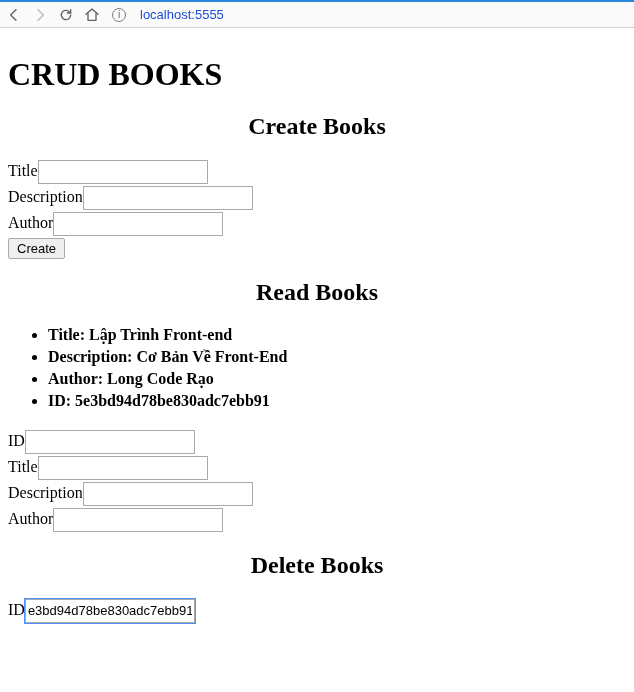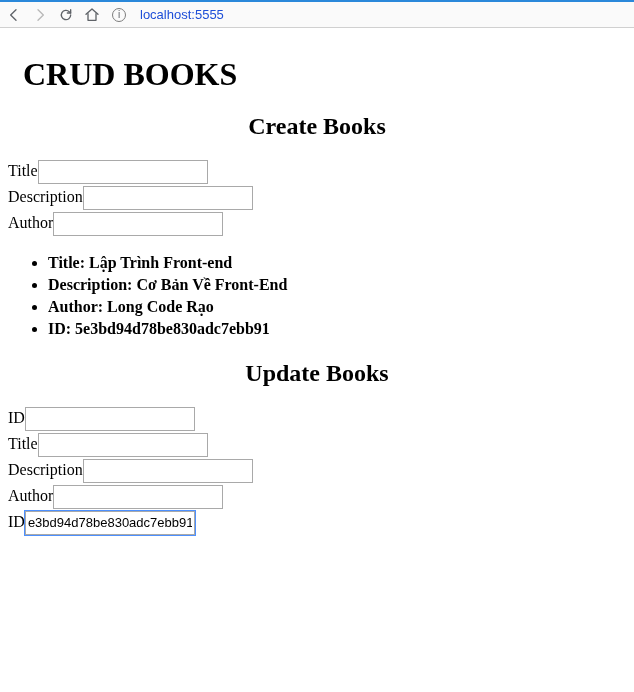--- a/index.html
+++ b/index.html
@@ -47,21 +47,21 @@
       color: #1d4ed8;
       margin-left: 4px;
       cursor: text;
       flex: 1;
     }
     .content {
       padding: 8px 8px 20px 8px;
     }
     h1 {
       font-size: 32px;
-      margin: 20px 15px 20px;
+      margin: 20px 0 20px;
       font-weight: bold;
     }
     h2 {
       font-size: 24px;
       margin: 20px 0 18px;
       font-weight: bold;
       text-align: center;
     }
     .form-row {
       font-size: 16px;
@@ -131,39 +131,41 @@
   <h2>Create Books</h2>
   <div class="form-row">
     <span>Title</span><input type="text" style="width: 170px;" value="">
   </div>
   <div class="form-row">
     <span>Description</span><input type="text" style="width: 170px;" value="">
   </div>
   <div class="form-row">
     <span>Author</span><input type="text" style="width: 170px;" value="">
   </div>
+  <div><button class="ctl">Create</button></div>
 
+  <h2>Read Books</h2>
   <ul class="read-list">
     <li>Title: Lập Trình Front-end</li>
     <li>Description: Cơ Bản Về Front-End</li>
     <li>Author: Long Code Rạo</li>
     <li>ID: 5e3bd94d78be830adc7ebb91</li>
   </ul>
 
-  <h2>Update Books</h2>
   <div class="form-row">
     <span>ID</span><input type="text" style="width: 170px;" value="">
   </div>
   <div class="form-row">
     <span>Title</span><input type="text" style="width: 170px;" value="">
   </div>
   <div class="form-row">
     <span>Description</span><input type="text" style="width: 170px;" value="">
   </div>
   <div class="form-row">
     <span>Author</span><input type="text" style="width: 170px;" value="">
   </div>
 
+  <h2>Delete Books</h2>
   <div class="form-row">
     <span>ID</span><input type="text" style="width: 170px; outline: rgb(77, 144, 254) solid 1px;" value="e3bd94d78be830adc7ebb91">
   </div>
 
 </div>
 
 </body></html>

